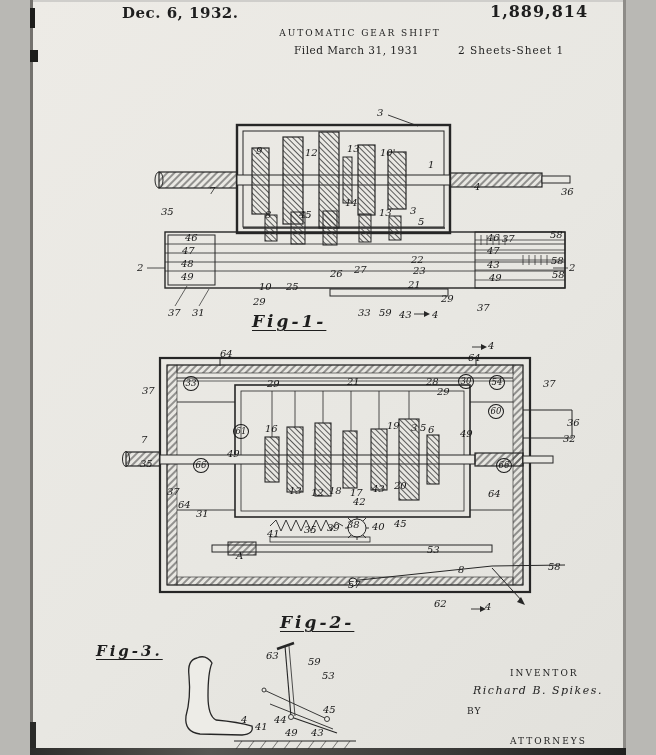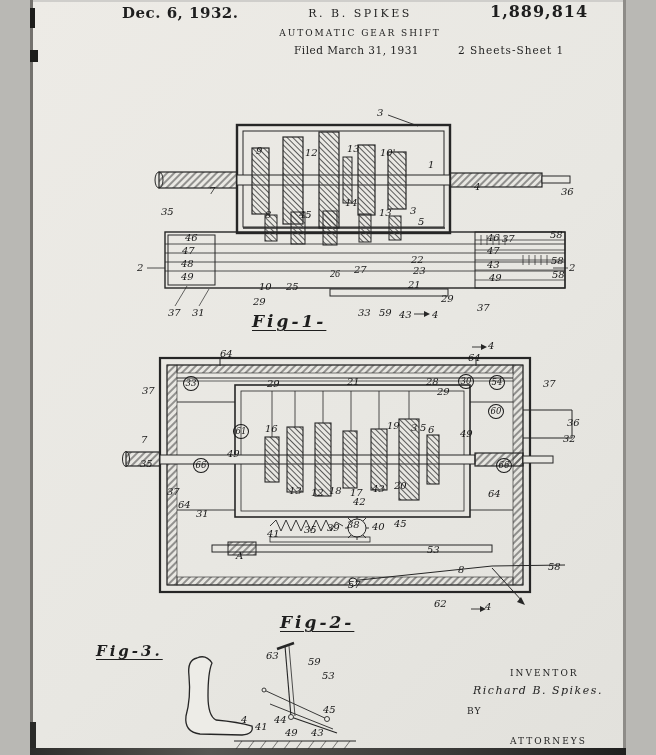--- a/index.html
+++ b/index.html
@@ -50,21 +50,20 @@
 
   <div class="edge edge-top"></div>
   <div class="edge edge-left"></div>
   <div class="edge edge-right"></div>
   <div class="edge edge-bottom"></div>
   <div class="edge mark1"></div>
   <div class="edge mark2"></div>
   <div class="edge mark3"></div>
 
   <div class="hdr-date">Dec. 6, 1932.</div>
-  <div class="hdr-name">R. B. SPIKES</div>
   <div class="hdr-num">1,889,814</div>
   <div class="hdr-title">AUTOMATIC GEAR SHIFT</div>
   <div class="hdr-filed">Filed March 31, 1931</div>
   <div class="hdr-sheets">2 Sheets-Sheet 1</div>
 
   <div class="fig fig-1">
     <svg width="470" height="250" viewBox="0 0 470 250">
       <defs>
         <pattern id="p1a" width="5" height="5" patternUnits="userSpaceOnUse" patternTransform="rotate(45)">
           <line x1="2" y1="0" x2="2" y2="5" stroke="#3a3a3a" stroke-width="1"></line>
@@ -137,21 +136,21 @@
       <span class="ref-label" style="left: 60px; top: 147px;">46</span>
       <span class="ref-label" style="left: 57px; top: 160px;">47</span>
       <span class="ref-label" style="left: 56px; top: 173px;">48</span>
       <span class="ref-label" style="left: 56px; top: 186px;">49</span>
       <span class="ref-label" style="left: 12px; top: 177px;">2</span>
       <span class="ref-label" style="left: 43px; top: 222px;">37</span>
       <span class="ref-label" style="left: 67px; top: 222px;">31</span>
       <span class="ref-label" style="left: 134px; top: 196px;">10</span>
       <span class="ref-label" style="left: 161px; top: 196px;">25</span>
       <span class="ref-label" style="left: 128px; top: 211px;">29</span>
-      <span class="ref-label" style="left: 205px; top: 183px; font-family: Liberation Serif, serif;">26</span>
+      <span class="ref-label" style="left: 205px; top: 183px;">26</span>
       <span class="ref-label" style="left: 229px; top: 179px;">27</span>
       <span class="ref-label" style="left: 286px; top: 169px;">22</span>
       <span class="ref-label" style="left: 288px; top: 180px;">23</span>
       <span class="ref-label" style="left: 283px; top: 194px;">21</span>
       <span class="ref-label" style="left: 316px; top: 208px;">29</span>
       <span class="ref-label" style="left: 233px; top: 222px;">33</span>
       <span class="ref-label" style="left: 254px; top: 222px;">59</span>
       <span class="ref-label" style="left: 274px; top: 224px;">43</span>
       <span class="ref-label" style="left: 307px; top: 224px;">4</span>
       <span class="ref-label" style="left: 362px; top: 147px;">46</span>

